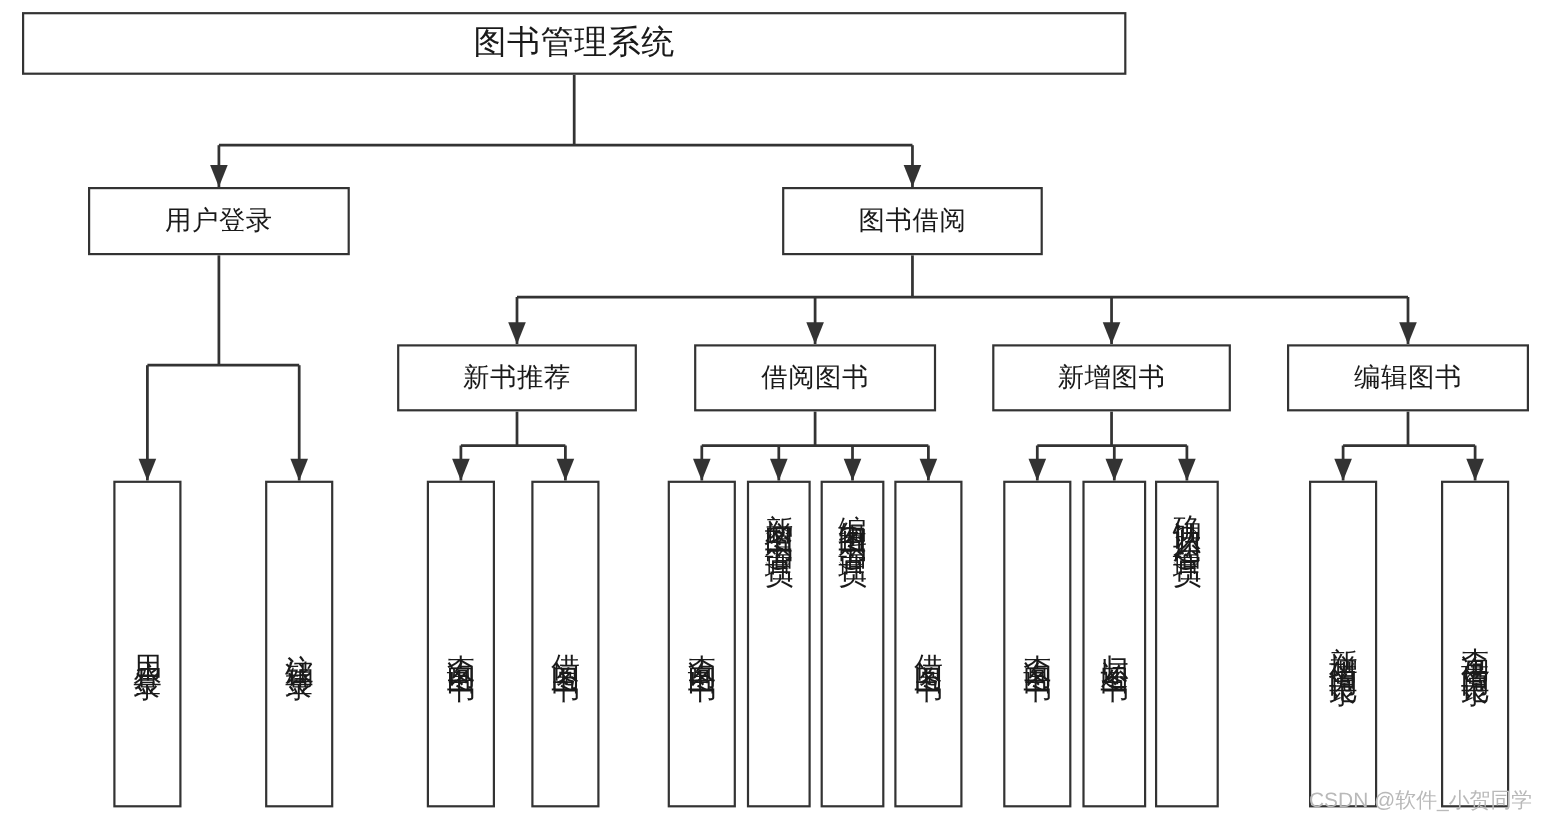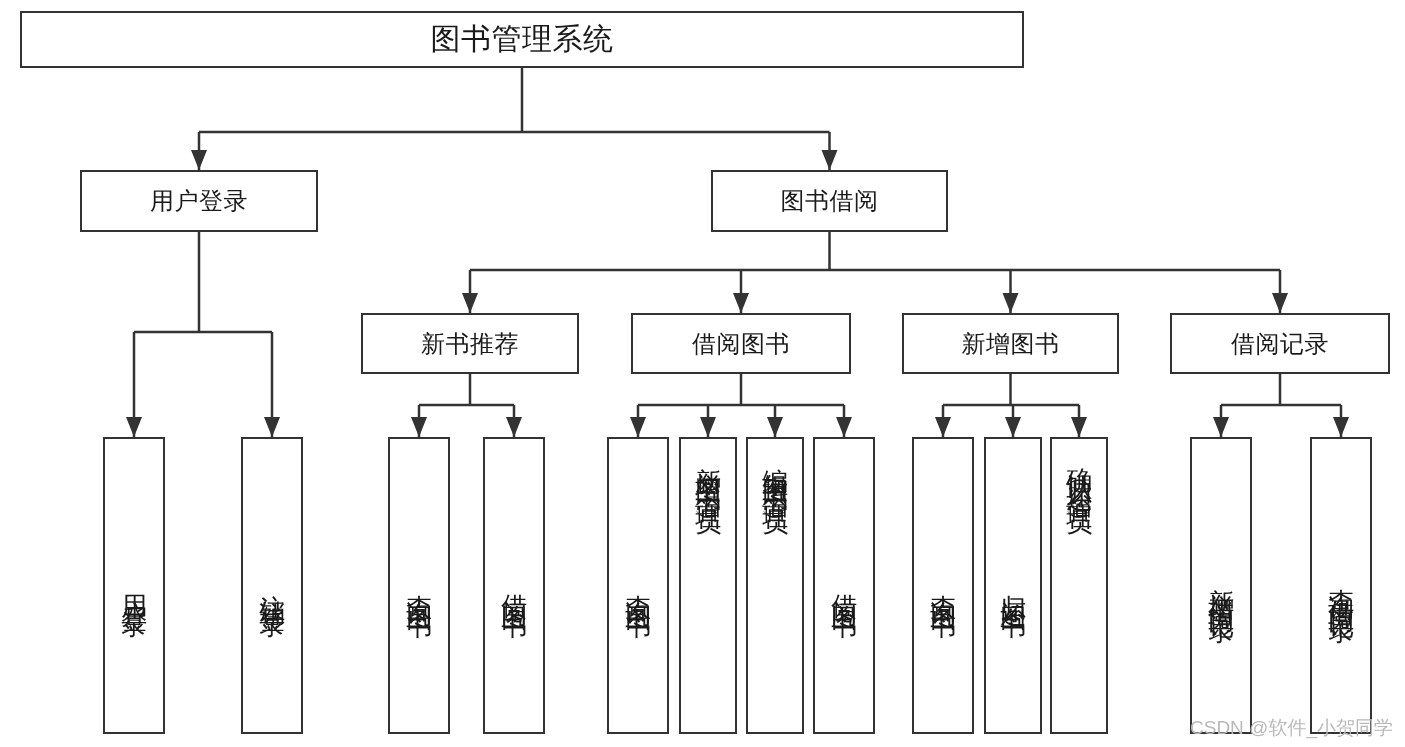--- a/index.html
+++ b/index.html
@@ -148,21 +148,21 @@
       <div class="node horiz" style="left: 361px; top: 313px; width: 218px; height: 61px; border-color: rgb(51, 51, 51); background: rgb(255, 255, 255); color: rgb(26, 26, 26);">
         <span class="label">新书推荐</span>
       </div>
       <div class="node horiz" style="left: 631px; top: 313px; width: 220px; height: 61px; border-color: rgb(51, 51, 51); background: rgb(255, 255, 255); color: rgb(26, 26, 26);">
         <span class="label">借阅图书</span>
       </div>
       <div class="node horiz" style="left: 902px; top: 313px; width: 217px; height: 61px; border-color: rgb(51, 51, 51); background: rgb(255, 255, 255); color: rgb(26, 26, 26);">
         <span class="label">新增图书</span>
       </div>
       <div class="node horiz" style="left: 1170px; top: 313px; width: 220px; height: 61px; border-color: rgb(51, 51, 51); background: rgb(255, 255, 255); color: rgb(26, 26, 26);">
-        <span class="label">借阅记录</span>
+        <span class="label">编辑图书</span>
       </div>
       <div class="node vert mid" style="left: 103px; top: 437px; width: 62px; height: 297px; border-color: rgb(51, 51, 51); background: rgb(255, 255, 255); color: rgb(26, 26, 26);">
         <span class="label">用户登录</span>
       </div>
       <div class="node vert mid" style="left: 241px; top: 437px; width: 62px; height: 297px; border-color: rgb(51, 51, 51); background: rgb(255, 255, 255); color: rgb(26, 26, 26);">
         <span class="label">注销登录</span>
       </div>
       <div class="node vert mid" style="left: 388px; top: 437px; width: 62px; height: 297px; border-color: rgb(51, 51, 51); background: rgb(255, 255, 255); color: rgb(26, 26, 26);">
         <span class="label">查询图书</span>
       </div>

